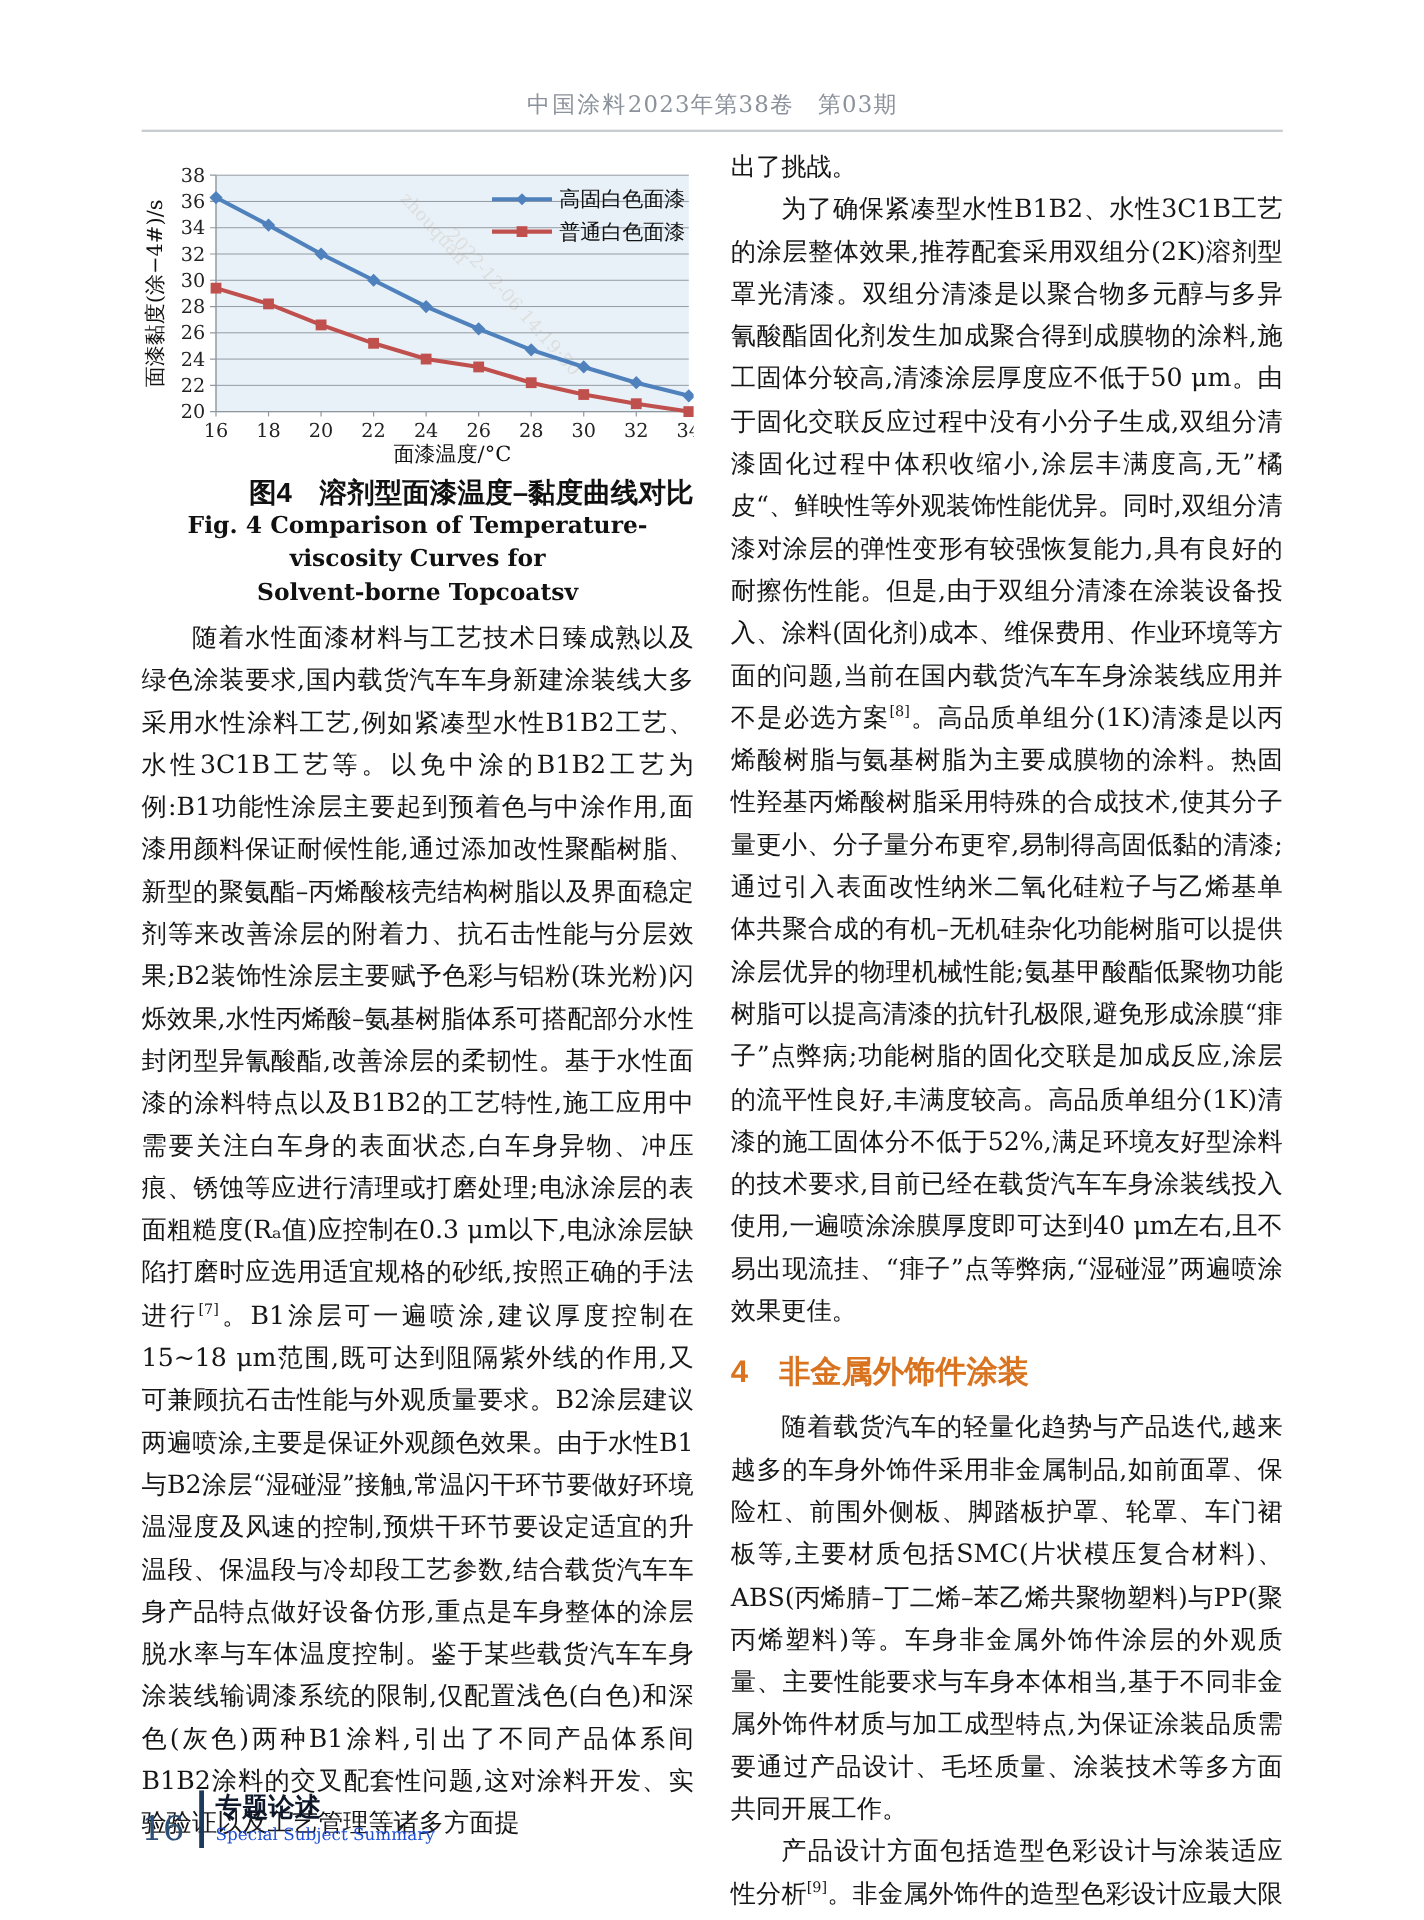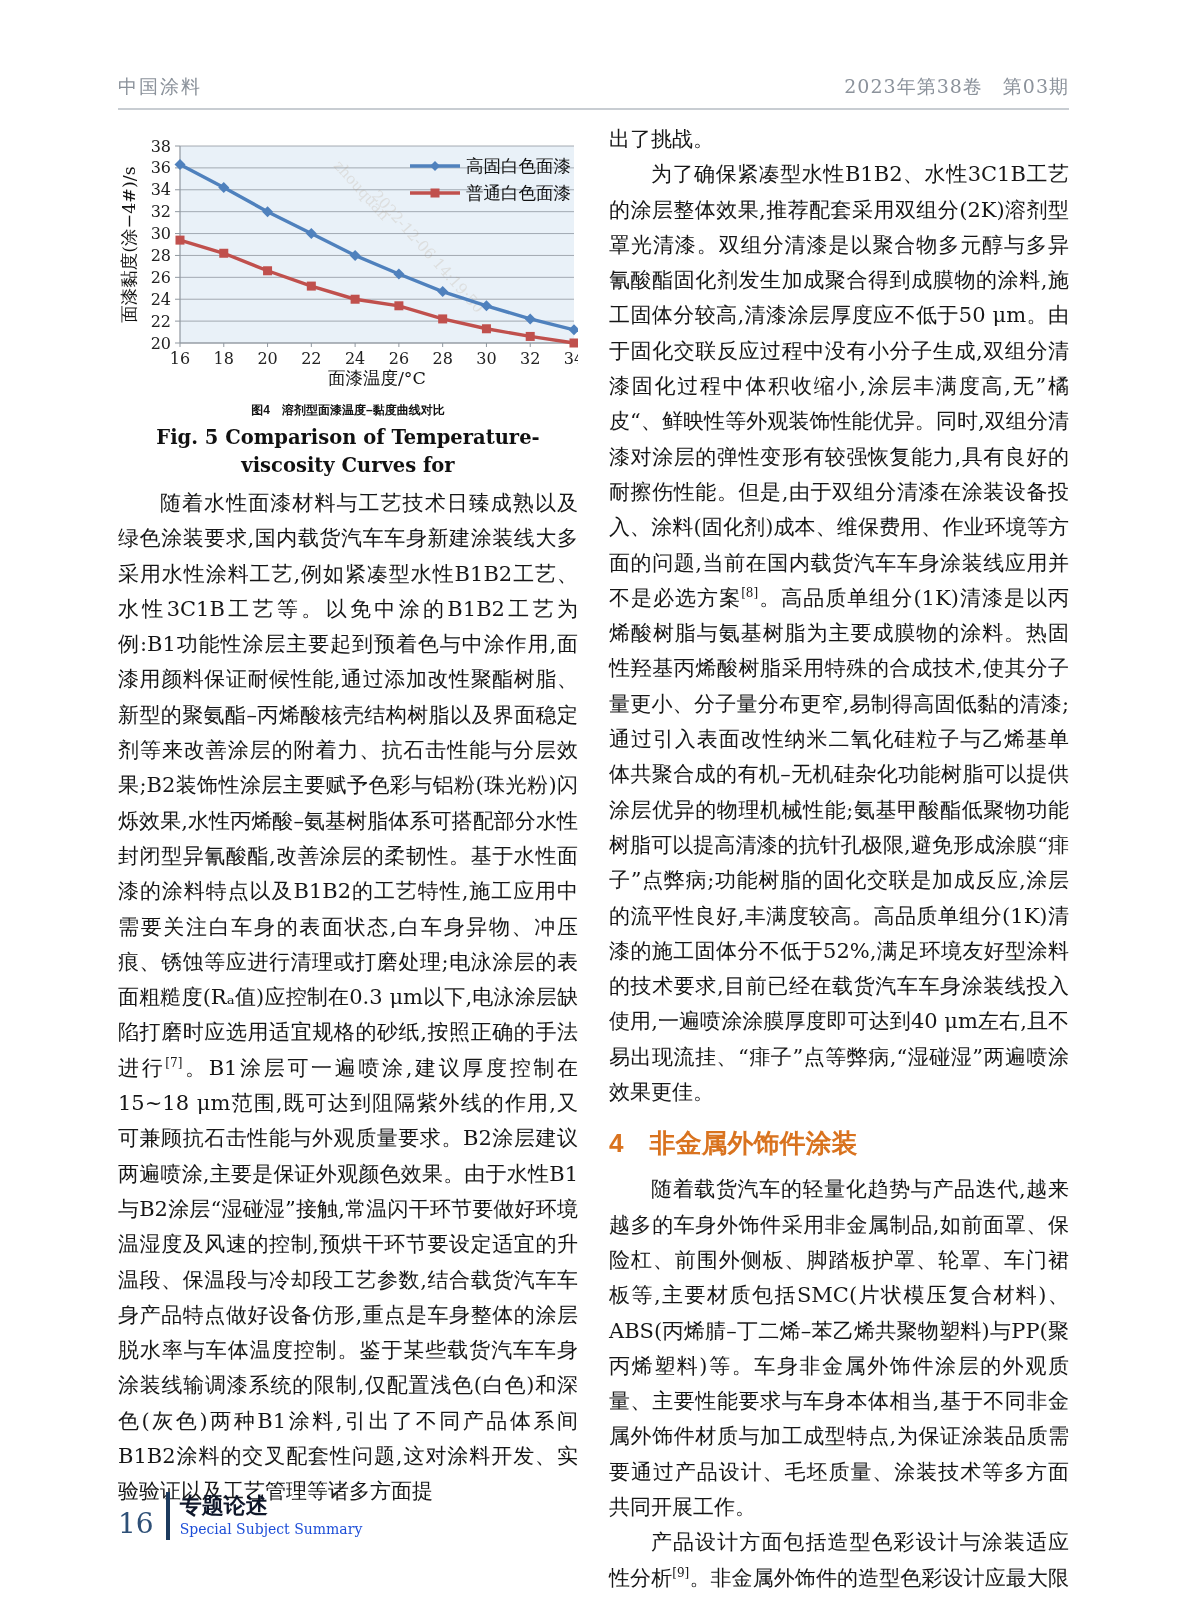--- a/index.html
+++ b/index.html
@@ -1,31 +1,31 @@
 <!DOCTYPE html>
 <html><head>
 <meta charset="utf-8">
 <style>
   html,body{margin:0;padding:0;background:#f2f2f2;}
   .page{position:relative;width:1187px;height:1600px;background:#ffffff;margin:0 auto;
         font-family:"DejaVu Serif","Liberation Serif",serif;color:#161616;overflow:hidden;}
   .header{position:absolute;top:74px;left:118px;width:951px;display:flex;
-          justify-content:space-between;align-items:flex-end;color:#8b929b;
+          justify-content:center;align-items:flex-end;color:#8b929b;
           font-size:19px;padding-bottom:8px;border-bottom:2px solid #c8cdd2;letter-spacing:2px;}
   .header .issue{letter-spacing:1px;}
   .columns{position:absolute;top:122px;left:118px;width:951px;display:flex;gap:31px;}
   .col{width:460px;font-size:21px;line-height:35.3px;text-align:justify;}
   .para{margin:0;}
   .para.indent{text-indent:2em;}
   sup{font-size:12px;line-height:0;}
   
   .figure{margin:16px 0 6px;}
   .figure svg{display:block;}
-  .cap-cn{margin-top:6px;text-align:center;font-family:"Liberation Sans","DejaVu Sans",sans-serif;
-          font-weight:bold;font-size:12px;line-height:28px;color:#111;}
+  .cap-cn{margin-top:6px;text-align:right;font-family:"Liberation Sans","DejaVu Sans",sans-serif;
+          font-weight:bold;font-size:23px;line-height:28px;color:#111;}
   .cap-en{text-align:center;font-weight:bold;font-size:19.5px;line-height:28px;color:#111;}
   
   .section-heading{display:flex;gap:26px;align-items:baseline;margin:16px 0 12px;
           font-family:"Liberation Sans","DejaVu Sans",sans-serif;font-weight:bold;
           font-size:26px;line-height:34px;text-indent:0;}
   
   .footer{position:absolute;left:118px;top:1492px;display:flex;align-items:center;}
   .footer .pagenum{font-size:28px;color:#2e5077;margin-right:12px;align-self:flex-end;}
   .footer .bar{width:4px;height:48px;background:#1c3a5e;margin-right:10px;}
   .footer .fcol .cn{font-family:"Liberation Sans","DejaVu Sans",sans-serif;font-weight:bold;
@@ -128,21 +128,22 @@
             <line x1="292" y1="28" x2="342" y2="28" stroke="#4f81bd" stroke-width="3.4"></line>
             <polygon points="317,23 322,28 317,33 312,28" fill="#4f81bd"></polygon>
             <text x="348" y="34" font-size="17.5" fill="#111">高固白色面漆</text>
             <line x1="292" y1="55" x2="342" y2="55" stroke="#c0504d" stroke-width="3.4"></line>
             <rect x="312.5" y="50.5" width="9" height="9" fill="#c0504d"></rect>
             <text x="348" y="61" font-size="17.5" fill="#111">普通白色面漆</text>
             <text x="259" y="246" font-size="17.5" text-anchor="middle" fill="#111">面漆温度/°C</text>
             <text x="17" y="106.5" font-size="17.5" text-anchor="middle" fill="#111" transform="rotate(-90 17 106.5)">面漆黏度(涂−4#)/s</text>
           </svg>
         <div class="cap-cn">图4　溶剂型面漆温度–黏度曲线对比</div>
-        <div class="cap-en">Fig. 5 Comparison of Temperature-viscosity Curves for</div>
+        <div class="cap-en">Fig. 4 Comparison of Temperature-viscosity Curves for</div>
+        <div class="cap-en">Solvent-borne Topcoatsv</div>
       </div>
 
       <p class="para indent">随着水性面漆材料与工艺技术日臻成熟以及绿色涂装要求,国内载货汽车车身新建涂装线大多采用水性涂料工艺,例如紧凑型水性B1B2工艺、水性3C1B工艺等。以免中涂的B1B2工艺为例:B1功能性涂层主要起到预着色与中涂作用,面漆用颜料保证耐候性能,通过添加改性聚酯树脂、新型的聚氨酯–丙烯酸核壳结构树脂以及界面稳定剂等来改善涂层的附着力、抗石击性能与分层效果;B2装饰性涂层主要赋予色彩与铝粉(珠光粉)闪烁效果,水性丙烯酸–氨基树脂体系可搭配部分水性封闭型异氰酸酯,改善涂层的柔韧性。基于水性面漆的涂料特点以及B1B2的工艺特性,施工应用中需要关注白车身的表面状态,白车身异物、冲压痕、锈蚀等应进行清理或打磨处理;电泳涂层的表面粗糙度(Rₐ值)应控制在0.3 μm以下,电泳涂层缺陷打磨时应选用适宜规格的砂纸,按照正确的手法进行<sup>[7]</sup>。B1涂层可一遍喷涂,建议厚度控制在15~18 μm范围,既可达到阻隔紫外线的作用,又可兼顾抗石击性能与外观质量要求。B2涂层建议两遍喷涂,主要是保证外观颜色效果。由于水性B1与B2涂层“湿碰湿”接触,常温闪干环节要做好环境温湿度及风速的控制,预烘干环节要设定适宜的升温段、保温段与冷却段工艺参数,结合载货汽车车身产品特点做好设备仿形,重点是车身整体的涂层脱水率与车体温度控制。鉴于某些载货汽车车身涂装线输调漆系统的限制,仅配置浅色(白色)和深色(灰色)两种B1涂料,引出了不同产品体系间B1B2涂料的交叉配套性问题,这对涂料开发、实验验证以及工艺管理等诸多方面提</p>
     </div>
 
     <div class="col">
       <p class="para">出了挑战。</p>
       <p class="para indent">为了确保紧凑型水性B1B2、水性3C1B工艺的涂层整体效果,推荐配套采用双组分(2K)溶剂型罩光清漆。双组分清漆是以聚合物多元醇与多异氰酸酯固化剂发生加成聚合得到成膜物的涂料,施工固体分较高,清漆涂层厚度应不低于50 μm。由于固化交联反应过程中没有小分子生成,双组分清漆固化过程中体积收缩小,涂层丰满度高,无”橘皮“、鲜映性等外观装饰性能优异。同时,双组分清漆对涂层的弹性变形有较强恢复能力,具有良好的耐擦伤性能。但是,由于双组分清漆在涂装设备投入、涂料(固化剂)成本、维保费用、作业环境等方面的问题,当前在国内载货汽车车身涂装线应用并不是必选方案<sup>[8]</sup>。高品质单组分(1K)清漆是以丙烯酸树脂与氨基树脂为主要成膜物的涂料。热固性羟基丙烯酸树脂采用特殊的合成技术,使其分子量更小、分子量分布更窄,易制得高固低黏的清漆;通过引入表面改性纳米二氧化硅粒子与乙烯基单体共聚合成的有机–无机硅杂化功能树脂可以提供涂层优异的物理机械性能;氨基甲酸酯低聚物功能树脂可以提高清漆的抗针孔极限,避免形成涂膜“痱子”点弊病;功能树脂的固化交联是加成反应,涂层的流平性良好,丰满度较高。高品质单组分(1K)清漆的施工固体分不低于52%,满足环境友好型涂料的技术要求,目前已经在载货汽车车身涂装线投入使用,一遍喷涂涂膜厚度即可达到40 μm左右,且不易出现流挂、“痱子”点等弊病,“湿碰湿”两遍喷涂效果更佳。</p>
 
       <div class="section-heading" style="color: rgb(217, 115, 31);">

